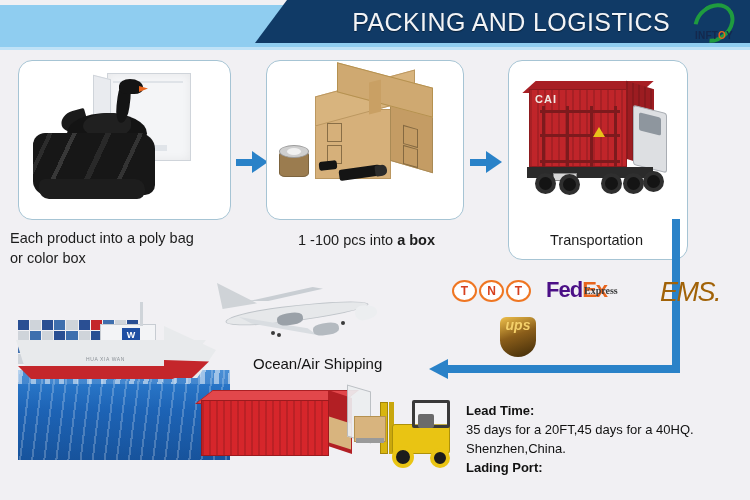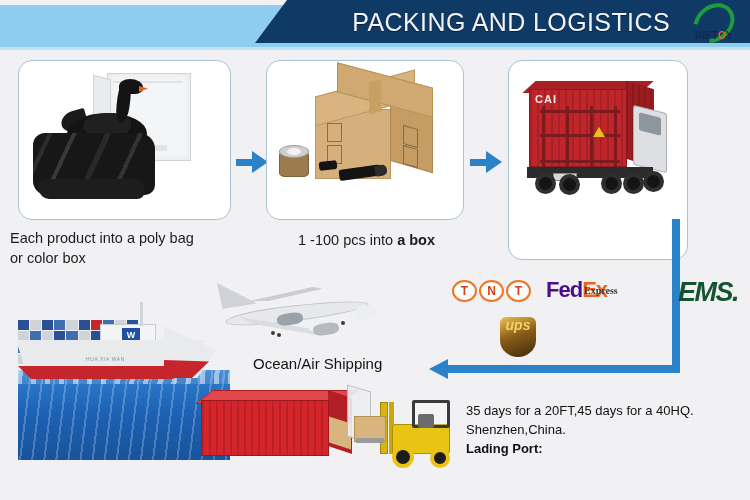--- a/index.html
+++ b/index.html
@@ -159,22 +159,22 @@
   .couriers{position:absolute;left:452px;top:277px;width:240px;height:82px;}
   .tnt{position:absolute;left:0px;top:2px;width:80px;height:24px;display:flex;gap:2px;align-items:center;}
   .tnt-o{width:25px;height:22px;border:2.5px solid #ef7622;border-radius:50%;
     background:#fff;display:flex;align-items:center;justify-content:center;
     font-size:12px;font-weight:bold;color:#d6401f;box-sizing:border-box;}
   .fedex{position:absolute;left:94px;top:0px;width:96px;height:30px;}
   .fx1{font-size:22px;font-weight:bold;color:#4b0f86;letter-spacing:-1px;font-family:"Liberation Sans",sans-serif;}
   .fx2{font-size:22px;font-weight:bold;color:#e8641c;letter-spacing:-1px;}
   .fx-sub{position:absolute;left:38px;top:8px;font-size:10px;font-weight:bold;color:#3b3b3b;
     font-family:"Liberation Serif",serif;}
-  .ems{position:absolute;left:208px;top:0px;font-size:27px;font-weight:bold;color:#14532d;
-    font-style:italic;letter-spacing:-1.5px;font-family:"Liberation Sans",sans-serif;margin-left:18px;}
+  .ems{position:absolute;left:208px;top:0px;font-size:27px;font-weight:normal;color:#a16207;
+    font-style:italic;letter-spacing:-1.5px;font-family:"Liberation Sans",sans-serif;}
   .ups{position:absolute;left:48px;top:40px;width:36px;height:40px;
     background:linear-gradient(160deg,#f0c14b 0%,#8b5e1a 45%,#3f2a08 100%);
     border-radius:6px 6px 50% 50%/6px 6px 42% 42%;
     display:flex;align-items:flex-start;justify-content:center;}
   .ups span{color:#f4d06a;font-size:14px;font-weight:bold;font-style:italic;}
   .dhl{position:absolute;left:96px;top:46px;width:150px;height:30px;}
   .dhl-txt{position:absolute;left:20px;top:-1px;font-size:27px;font-weight:bold;color:#d40511;
     font-style:italic;letter-spacing:-3px;font-family:"Liberation Sans",sans-serif;}
   .dhl-bar{position:absolute;height:3px;background:#d40511;}
 
@@ -354,20 +354,21 @@
       <div class="tk-cabwin"></div>
       <div class="tk-chassis"></div>
       <div class="tk-plate"></div>
       <div class="tk-wheel tw1"></div>
       <div class="tk-wheel tw2"></div>
       <div class="tk-wheel tw3"></div>
       <div class="tk-wheel tw4"></div>
       <div class="tk-wheel tw5"></div>
     </div>
   </div>
+  <div class="cap cap3">Transportation</div>
 
   <div class="elbow-v"></div>
   <div class="elbow-h"></div>
   <div class="elbow-head"></div>
 
   <div class="couriers">
     <div class="tnt">
       <div class="tnt-o">T</div>
       <div class="tnt-o">N</div>
       <div class="tnt-o">T</div>
@@ -466,18 +467,19 @@
     <div class="fk-load"></div>
     <div class="fk-fork"></div>
     <div class="fk-body"></div>
     <div class="fk-cab"></div>
     <div class="fk-seat"></div>
     <div class="fk-wheel fw1"></div>
     <div class="fk-wheel fw2"></div>
   </div>
 
   <div class="info">
+    <div><b>Lead Time:</b></div>
     <div>35 days for a 20FT,45 days for a 40HQ.</div>
     <div>Shenzhen,China.</div>
     <div><b>Lading Port:</b></div>
   </div>
 
 </div>
 
 </body></html>

